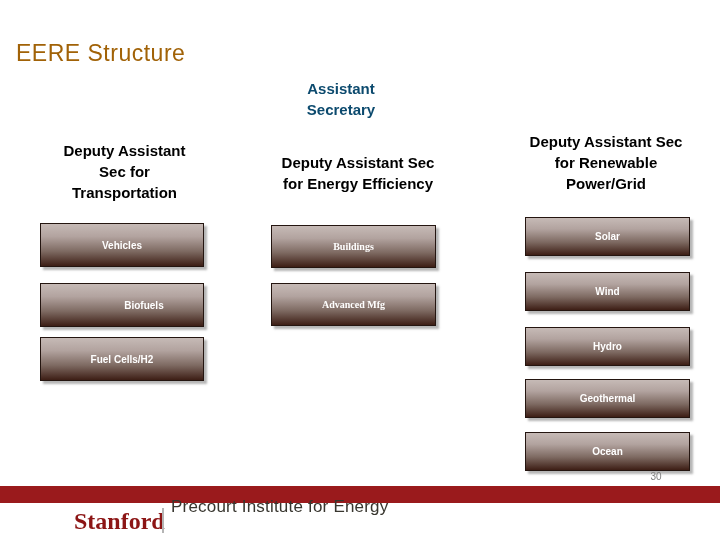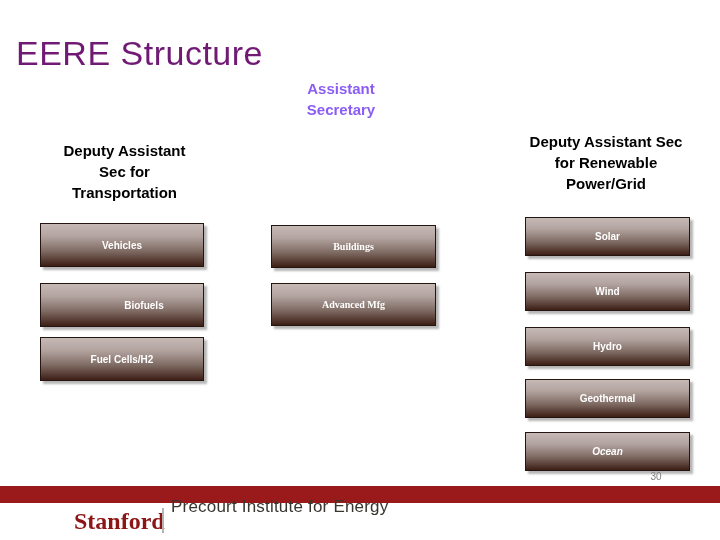--- a/index.html
+++ b/index.html
@@ -1,26 +1,26 @@
 <!DOCTYPE html>
 <html><head>
 <meta charset="utf-8">
 <style>
   html,body { margin:0; padding:0; background:#ffffff; }
   .slide {
     position:relative; width:720px; height:540px; background:#ffffff;
     font-family:"Liberation Sans", sans-serif; overflow:hidden;
   }
   .slide-title {
-    position:absolute; left:16px; top:38px; font-size:34px; line-height:31px;
-    color:#701a75; letter-spacing:0.5px; white-space:nowrap;
+    position:absolute; left:16px; top:38px; font-size:23px; line-height:31px;
+    color:#a16207; letter-spacing:0.5px; white-space:nowrap;
   }
   .org-root-label {
     position:absolute; left:291px; top:78px; width:100px;
-    text-align:center; font-size:15px; font-weight:bold; color:#8b5cf6;
+    text-align:center; font-size:15px; font-weight:bold; color:#0c4a6e;
     line-height:21px;
   }
   .col-header {
     position:absolute; text-align:center; font-size:15px; font-weight:bold;
     color:#000; line-height:21px;
   }
   .col-header.transportation { left:57px;  top:140px; width:135px; }
   .col-header.efficiency     { left:273px; top:152px; width:170px; }
   .col-header.renewable      { left:521px; top:131px; width:170px; }
   .obox {
@@ -59,39 +59,40 @@
 </head>
 <body>
 
 <div class="slide">
 
   <div class="slide-title">EERE Structure</div>
 
   <div class="org-root-label">Assistant Secretary</div>
 
   <div class="col-header transportation">Deputy Assistant Sec for Transportation</div>
+  <div class="col-header efficiency">Deputy Assistant Sec for Energy Efficiency</div>
   <div class="col-header renewable">Deputy Assistant Sec for Renewable Power/Grid</div>
 
   <div class="col-a">
     <div class="obox" style="top:223px;">Vehicles</div>
     <div class="obox" style="top:283px;padding-left:44px;">Biofuels</div>
     <div class="obox" style="top:337px;">Fuel Cells/H2</div>
   </div>
 
   <div class="col-b">
     <div class="obox" style="top:225px;">Buildings</div>
     <div class="obox" style="top:283px;">Advanced Mfg</div>
   </div>
 
   <div class="col-c">
     <div class="obox" style="top:217px;">Solar</div>
     <div class="obox" style="top:272px;">Wind</div>
     <div class="obox" style="top:327px;">Hydro</div>
     <div class="obox" style="top:379px;">Geothermal</div>
-    <div class="obox" style="top:432px;font-style:italic;">Ocean</div>
+    <div class="obox" style="top:432px;">Ocean</div>
   </div>
 
   <div class="page-number">30</div>
 
   <div class="footer-bar"></div>
 
   <div class="brand">Stanford</div>
   <div class="logo-divider"></div>
   <div class="institute">Precourt Institute for Energy</div>
 

